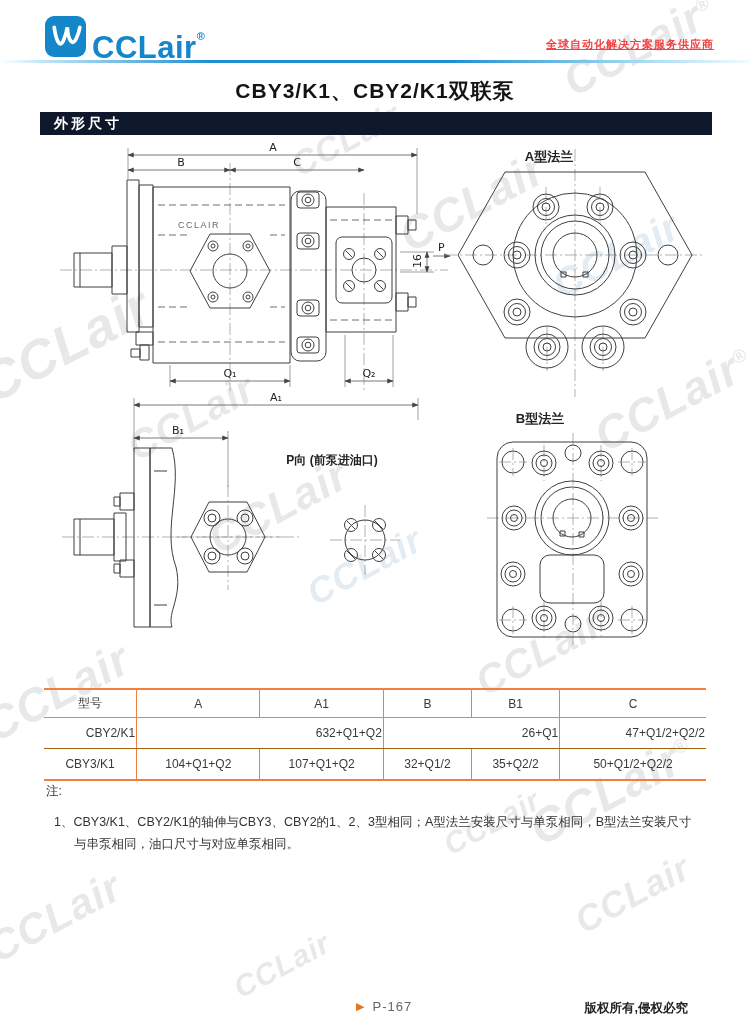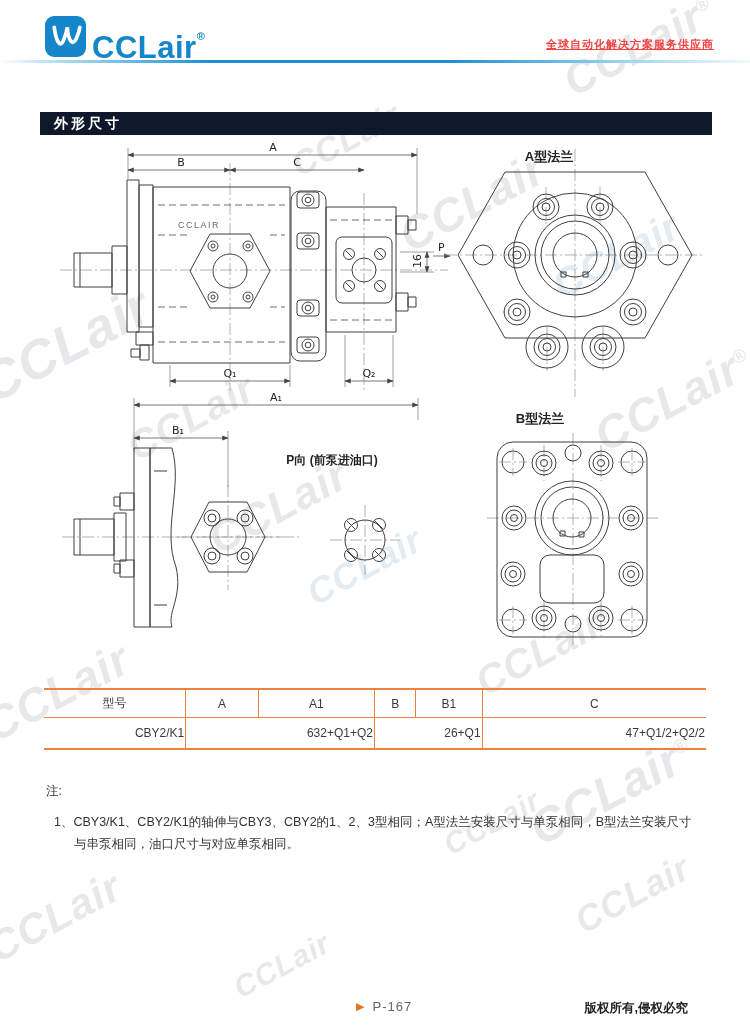--- a/index.html
+++ b/index.html
@@ -92,20 +92,21 @@
     <div class="logo-box">
       <svg width="41" height="41" viewBox="0 0 40 40">
         <path d="M9 11 C11 26,15 31,18 24 C20 19.5,21 15,21.8 11 C22.5 24,27 30,30.5 22 C33 16.5,33.8 12.5,34 11" stroke="#ffffff" fill="none" stroke-width="3.6" stroke-linecap="round"></path>
       </svg>
     </div>
     <div class="logo-text"><span>CCLair</span><sup>®</sup></div>
   </div>
   <div class="slogan">全球自动化解决方案服务供应商</div>
   <div class="header-rule"></div>
 
+  <div class="page-title">CBY3/K1、CBY2/K1双联泵</div>
 
   <div class="section-bar">
     <span>外形尺寸</span>
   </div>
 
   <svg class="drawings" width="750" height="550" viewBox="0 0 750 550">
     <defs>
       <marker id="arr" viewBox="0 0 10 10" refX="9" refY="5" markerWidth="8" markerHeight="8" orient="auto-start-reverse">
         <path d="M0,1.2 L10,5 L0,8.8 z" fill="#444444"></path>
       </marker>
@@ -384,20 +385,28 @@
         <th>C</th>
       </tr>
     </thead>
     <tbody>
       <tr>
         <td>CBY2/K1</td>
         <td colspan="2">632+Q1+Q2</td>
         <td colspan="2">26+Q1</td>
         <td>47+Q1/2+Q2/2</td>
       </tr>
+      <tr>
+        <td>CBY3/K1</td>
+        <td>104+Q1+Q2</td>
+        <td>107+Q1+Q2</td>
+        <td>32+Q1/2</td>
+        <td>35+Q2/2</td>
+        <td>50+Q1/2+Q2/2</td>
+      </tr>
     </tbody>
   </table>
 
   <div class="notes">
     <span class="note-title">注:</span>
     <p class="note-item">1、CBY3/K1、CBY2/K1的轴伸与CBY3、CBY2的1、2、3型相同；A型法兰安装尺寸与单泵相同，B型法兰安装尺寸与串泵相同，油口尺寸与对应单泵相同。</p>
   </div>
 
   <div class="footer-page">
     <span class="tri">▶</span>

